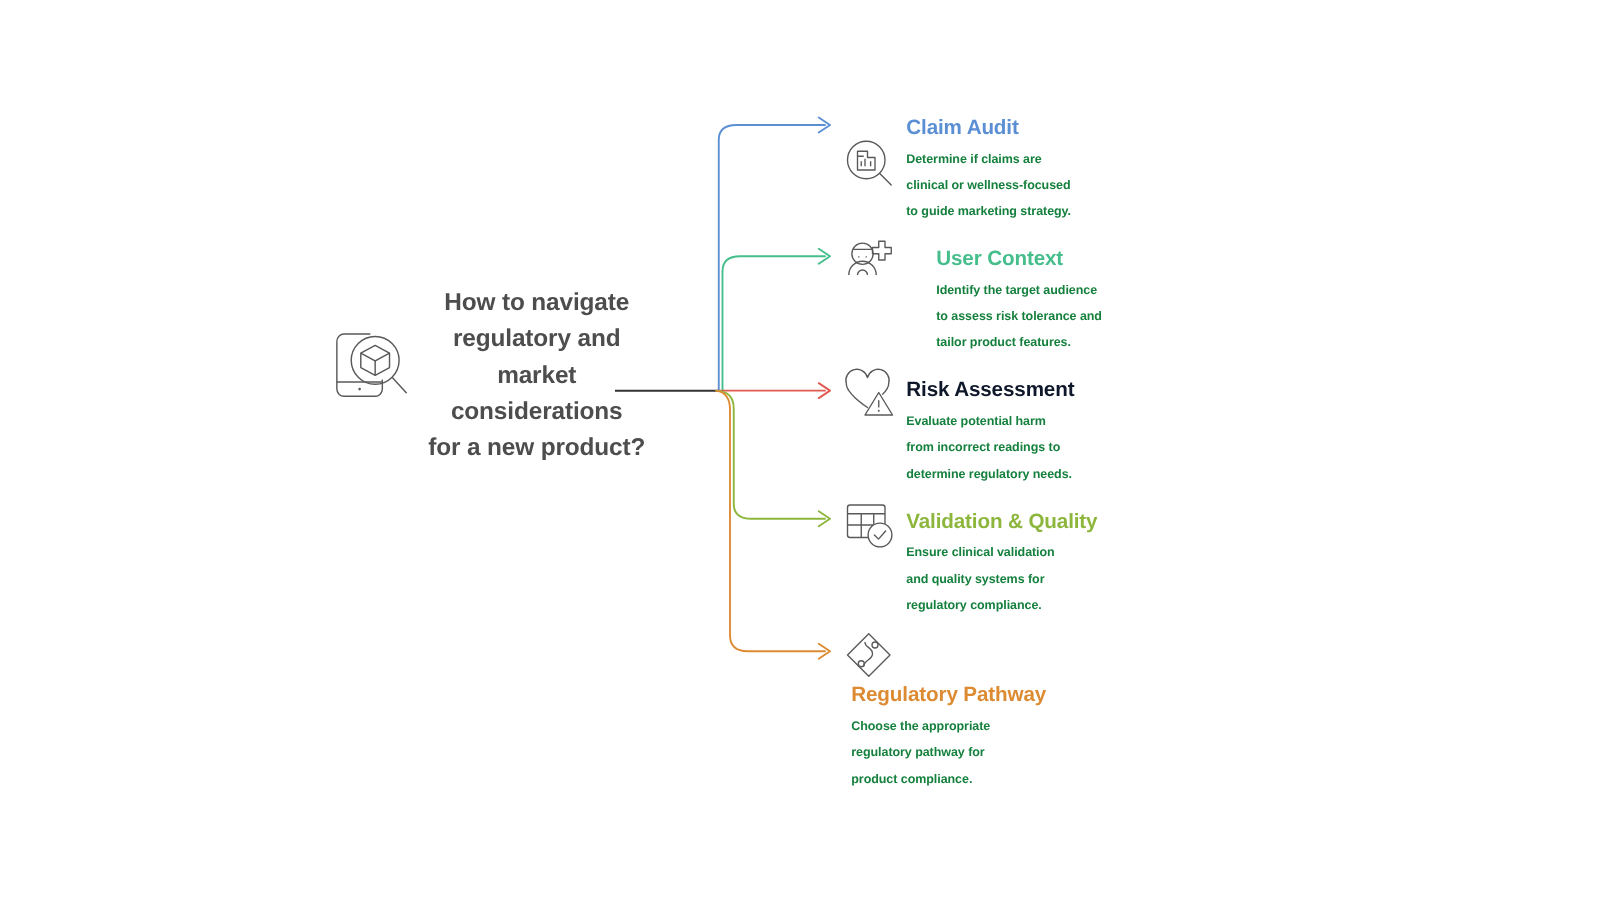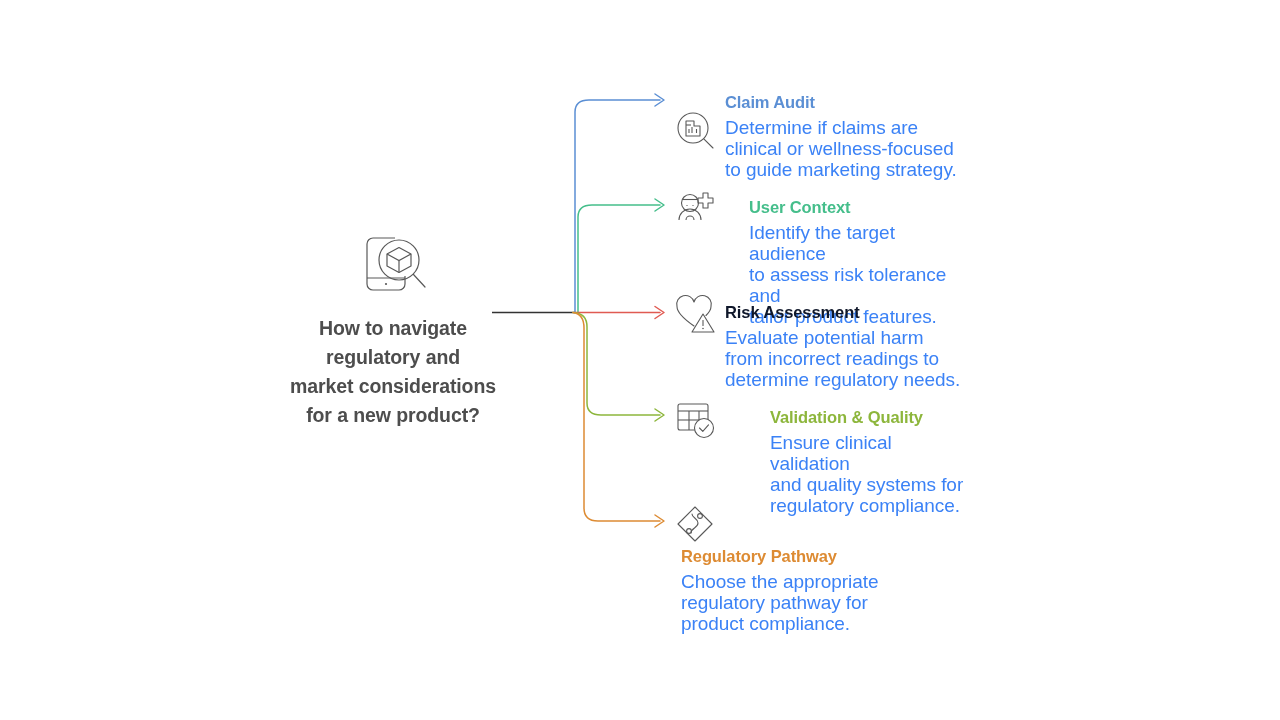--- a/index.html
+++ b/index.html
@@ -25,24 +25,24 @@
     left: 0; top: 0;
     width: 1280px;
     height: 720px;
     pointer-events: none;
   }
 
   
   .center-node {
     position: absolute;
     left: 258px;
-    top: 232px;
+    top: 216px;
     width: 270px;
     display: flex;
-    flex-direction: column;
+    flex-direction: row;
     align-items: center;
   }
   .center-icon {
     width: 76px;
     height: 70px;
     display: block;
   }
   .center-title {
     margin-top: 12px;
     text-align: center;
@@ -74,33 +74,33 @@
   }
   .branch-title {
     font-size: 16.5px;
     font-weight: bold;
     line-height: 21px;
     letter-spacing: -0.1px;
     margin: 0 0 4px 0;
     white-space: nowrap;
   }
   .branch-desc {
-    font-size: 19px;
-    font-weight: normal;
+    font-size: 10px;
+    font-weight: bold;
     line-height: 21px;
-    color: #3b82f6;
+    color: #15803d;
     margin: 0;
     letter-spacing: -0.05px;
     white-space: pre-line;
   }
 
   .b0 { top: 92px; align-items: center; }
   .b1 { top: 197px; gap: 24px; }
   .b2 { top: 302px; }
-  .b3 { top: 407px; gap: 45px; }
+  .b3 { top: 407px; }
   .b4 { top: 512px; flex-direction: column; }
 </style>
 </head>
 <body style="background: rgb(255, 255, 255);">
 
 <div id="canvas">
 
   <svg class="connectors" viewBox="0 0 1280 720" xmlns="http://www.w3.org/2000/svg">
 
     <path d="M492,312.5 L575,312.5" stroke="#333333" stroke-width="1.6" fill="none"></path>

